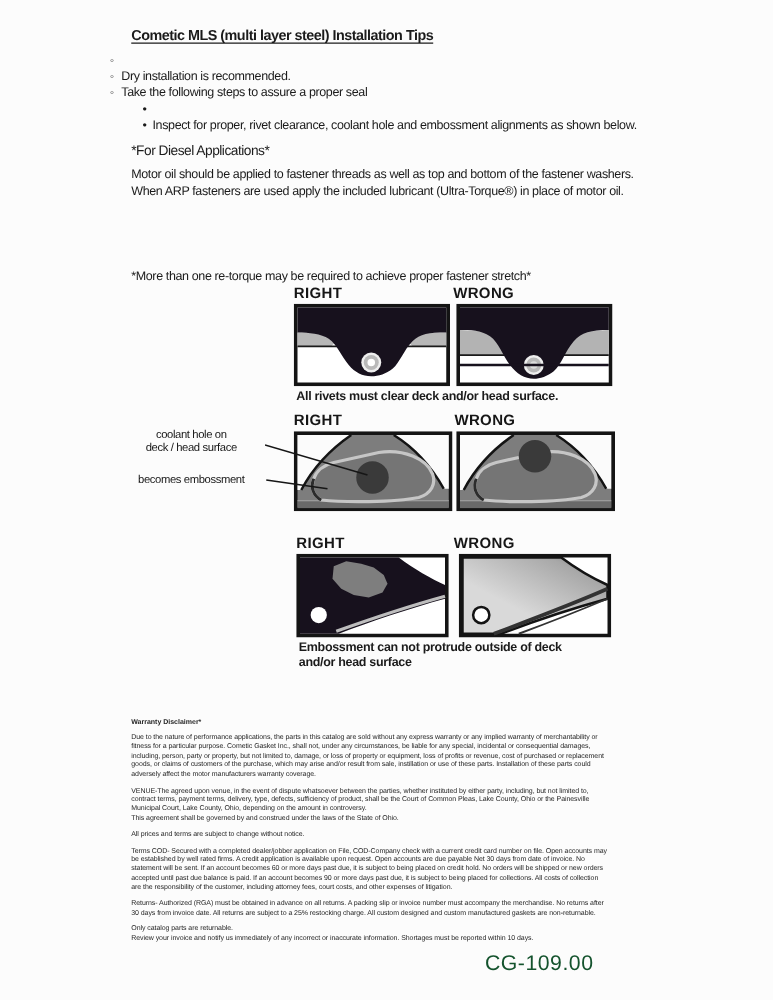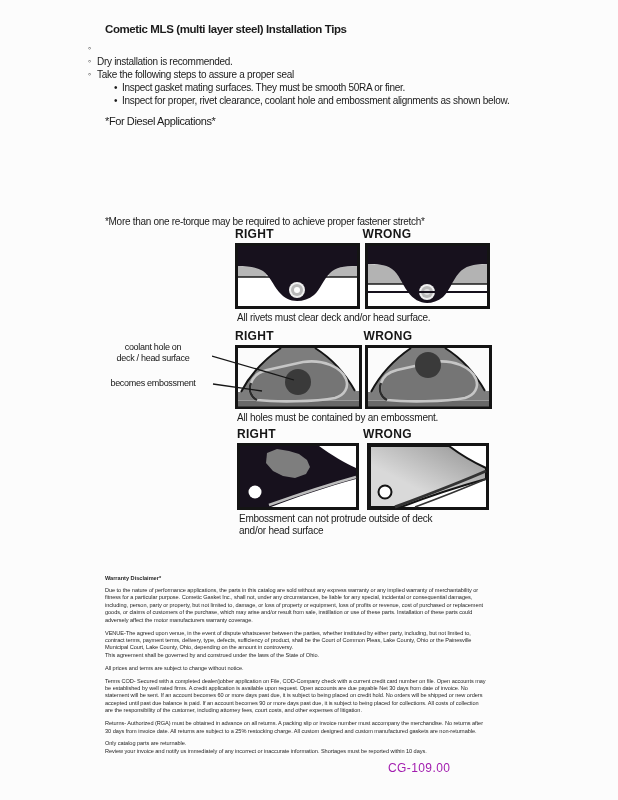--- a/index.html
+++ b/index.html
@@ -6,21 +6,21 @@
   .page {
     position:relative; width:618px; height:800px; margin:0 auto;
     background:#fcfcfc; overflow:hidden;
     font-family:"Liberation Sans", sans-serif; color:#1b1b1b;
   }
   .pre { white-space:pre-line; }
 
   .title {
     position:absolute; left:105px; top:23px; margin:0;
     font-size:11.5px; font-weight:bold; letter-spacing:-0.4px;
-    text-decoration-thickness:1.4px; text-underline-offset:2px;
+    text-decoration:underline; text-decoration-thickness:1.4px; text-underline-offset:2px;
   }
   .bullets { position:absolute; left:88px; top:42px; width:460px; }
   .b { display:flex; align-items:flex-start; font-size:10px; letter-spacing:-0.3px; line-height:13px; }
   .b .m1 { width:9px; font-size:9px; line-height:13px; text-align:left; }
   .b.sub { margin-left:26px; }
   .b .m2 { width:8px; font-size:10px; line-height:13px; }
 
   .diesel-h {
     position:absolute; left:105px; top:115px; margin:0;
     font-size:11px; font-weight:normal; letter-spacing:-0.4px;
@@ -33,34 +33,34 @@
 
   .row { position:absolute; }
   .r1 { left:235px; top:227px; width:255px; }
   .r2 { left:235px; top:329px; width:257px; }
   .r3 { left:237px; top:427px; width:252px; }
   .labels { display:flex; margin-bottom:2px; }
   .labels span { flex:1; text-align:left; font-size:12px; font-weight:bold; letter-spacing:0.3px; color:#161616; }
   .panels { display:flex; }
   .r1 .panels { gap:5px; } .r2 .panels { gap:3px; } .r3 .panels { gap:8px; }
   .panels svg { display:block; }
-  .cap { margin:3px 0 0 2px; font-size:10px; font-weight:normal; letter-spacing:-0.25px; line-height:11.5px; }
+  .cap { margin:3px 0 0 2px; font-size:10px; font-weight:bold; letter-spacing:-0.25px; line-height:11.5px; }
 
   .co { position:absolute; width:114px; text-align:center;
     font-size:9px; letter-spacing:-0.3px; line-height:10.5px; color:#161616; }
   .co1 { left:96px; top:342px; }
   .co2 { left:96px; top:378px; }
   .lead { position:absolute; left:212px; top:348px; }
 
   .warranty { position:absolute; left:105px; top:575px; width:436px; color:#262626; }
   .warranty h3 { margin:0 0 6px 0; font-size:5.6px; font-weight:bold; }
   .warranty p { margin:0 0 5.5px 0; font-size:5.6px; line-height:7.4px; letter-spacing:-0.05px; }
 
   .pageno { position:absolute; left:388px; top:761px;
-    font-size:12px; letter-spacing:0.4px; color:#a21caf; }
+    font-size:17px; letter-spacing:0.4px; color:#14532d; }
 </style>
 </head>
 <body>
 
 <div class="page">
 
   <h1 class="title">Cometic MLS (multi layer steel) Installation Tips</h1>
 
   <div class="bullets">
     <div class="b">
@@ -69,29 +69,30 @@
     <div class="b">
       <span class="m1">◦</span>
       <span>Dry installation is recommended.</span>
     </div>
     <div class="b">
       <span class="m1">◦</span>
       <span>Take the following steps to assure a proper seal</span>
     </div>
     <div class="b sub">
       <span class="m2">•</span>
-      <span>Inspect gasket mating surfaces. They must be smooth 50RA or finer.</span>
     </div>
     <div class="b sub">
       <span class="m2">•</span>
       <span>Inspect for proper, rivet clearance, coolant hole and embossment alignments as shown below.</span>
     </div>
   </div>
 
   <h2 class="diesel-h">*For Diesel Applications*</h2>
+  <p class="bodyp p1 pre">Motor oil should be applied to fastener threads as well as top and bottom of the fastener washers.
+When ARP fasteners are used apply the included lubricant (Ultra-Torque®) in place of motor oil.</p>
   <p class="bodyp p3 pre">*More than one re-torque may be required to achieve proper fastener stretch*</p>
 
   <section class="row r1">
     <div class="labels">
       <span>RIGHT</span>
       <span>WRONG</span>
     </div>
     <div class="panels">
       <svg width="125" height="66" viewBox="0 0 125 66">
         <rect x="1.5" y="1.5" width="122" height="63" fill="#ffffff" stroke="#141414" stroke-width="3"></rect>
@@ -142,21 +143,20 @@
         <path d="M3,55.5 H124" stroke="#9a9a9a" stroke-width="1"></path>
         <path d="M3,3 H46 C30,14 15,30 6,47 L3,47 Z" fill="#fbfbfb"></path>
         <path d="M46,3 C30,14 15,30 6,47" stroke="#141414" stroke-width="2" fill="none"></path>
         <path d="M124,3 H80 C96,13 110,28 120,46 L124,46 Z" fill="#fbfbfb"></path>
         <path d="M80,3 C96,13 110,28 120,46" stroke="#141414" stroke-width="2" fill="none"></path>
         <path d="M22,55 C16,52 13,45 16,38 C18,32 24,27 32,25 L68,17 C88,14 106,22 111,34 C114,42 110,50 100,53 C80,57 40,57 22,55 Z" fill="#757575" stroke="#c6c6c6" stroke-width="2.6"></path>
         <path d="M22,55 C16,52 13,45 16,38" stroke="#2c2c2c" stroke-width="2.4" fill="none"></path>
         <circle cx="63" cy="20" r="13" fill="#3a3a3a"></circle>
       </svg>
     </div>
-    <p class="cap">All holes must be contained by an embossment.</p>
   </section>
 
   <div class="co co1 pre">coolant hole on
 deck / head surface</div>
   <div class="co co2">becomes embossment</div>
   <svg class="lead" width="90" height="48" viewBox="0 0 90 48">
     <path d="M0,8 L82,32" stroke="#161616" stroke-width="1.3"></path>
     <path d="M1,36 L50,43" stroke="#161616" stroke-width="1.3"></path>
   </svg>
 

